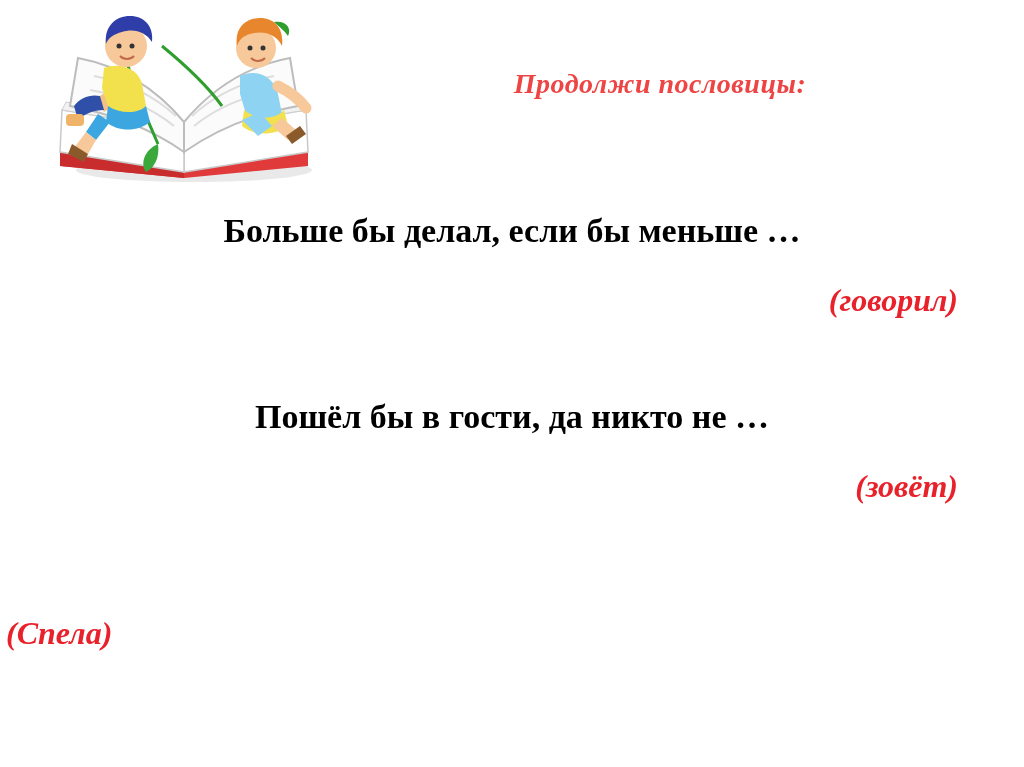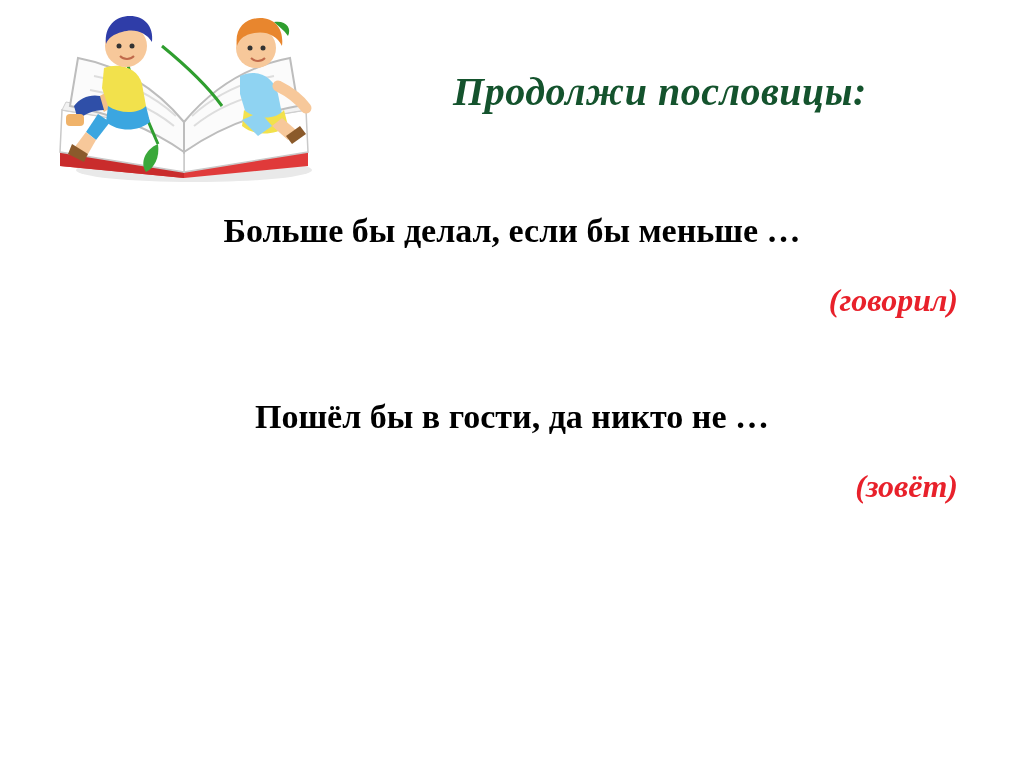--- a/index.html
+++ b/index.html
@@ -34,22 +34,22 @@
   
   .title {
     position: absolute;
     left: 330px;
     top: 68px;
     width: 660px;
     text-align: center;
     font-family: "Liberation Serif", serif;
     font-style: italic;
     font-weight: bold;
-    font-size: 40px;
-    color: #14532d;
+    font-size: 28px;
+    color: #ef4444;
     letter-spacing: 0.5px;
     white-space: nowrap;
   }
 
   
   .proverb {
     position: absolute;
     left: 0;
     width: 1024px;
   }
@@ -160,15 +160,16 @@
     <div class="line">Пошёл бы в гости, да никто не …</div>
     <div class="answer answer-right">(зовёт)</div>
   </div>
 
   <div class="proverb" id="proverb-1">
     <div class="line">Больше бы делал, если бы меньше …</div>
     <div class="answer answer-right">(говорил)</div>
   </div>
 
   <div class="proverb" id="proverb-3">
+    <div class="answer answer-left">(Спела)</div>
   </div>
 
 </div>
 
 </body></html>

